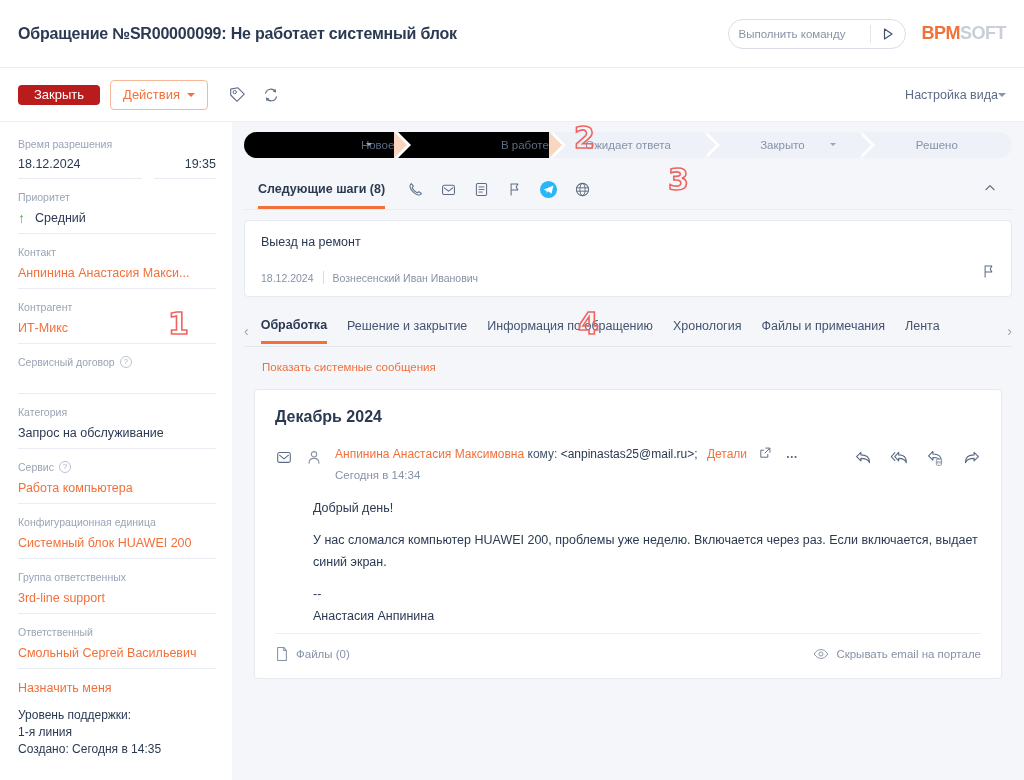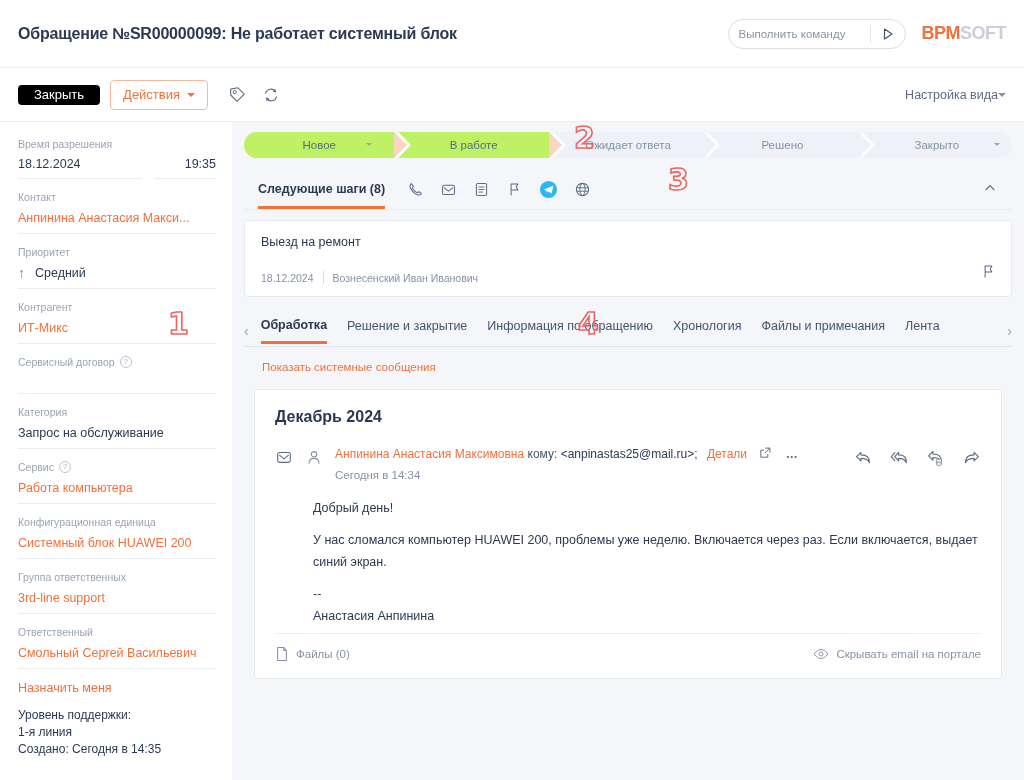--- a/index.html
+++ b/index.html
@@ -50,21 +50,21 @@
 
   
   .toolbar {
     height: 54px; width: 1024px;
     background: #fff;
     display: flex; align-items: center;
     padding: 0 18px;
     border-bottom: 1px solid #eceff4;
   }
   .btn-primary {
-    background: #000000; color: #fff;
+    background: #b91c1c; color: #fff;
     border: none; border-radius: 4px;
     height: 20px; padding: 0 16px;
     font-size: 13px; font-family: "Liberation Sans", sans-serif;
     cursor: pointer;
   }
   .btn-outline {
     background: #fff; color: #f2703a;
     border: 1px solid #f5b79a; border-radius: 4px;
     height: 30px; padding: 0 12px;
     font-size: 13px; font-family: "Liberation Sans", sans-serif;
@@ -116,21 +116,21 @@
 
   
   .stepper { display: flex; height: 26px; width: 100%; margin-bottom: 12px; }
   .step {
     position: relative; flex: 1; height: 26px;
     display: flex; align-items: center; justify-content: center;
     font-size: 11.5px; color: #8792a6;
     background: #eef1f7;
     margin-right: 4px;
   }
-  .step.done { background: #bef264; color: #5d6b82; }
+  .step.done { background: #000000; color: #5d6b82; justify-content: flex-end; }
   .step:first-child { border-top-left-radius: 13px; border-bottom-left-radius: 13px; }
   .step:last-child { border-top-right-radius: 13px; border-bottom-right-radius: 13px; margin-right: 0; }
   .step:after {
     content: ""; position: absolute; right: -13px; top: 0;
     width: 0; height: 0; z-index: 2;
     border-top: 13px solid transparent;
     border-bottom: 13px solid transparent;
     border-left: 13px solid #eef1f7;
   }
   .step.done:after { border-left-color: #fad5c0; }
@@ -286,30 +286,30 @@
 
       <div style="margin-bottom:12px;">
         <div class="f-label">Время разрешения</div>
         <div class="row2">
           <div class="date">18.12.2024</div>
           <div class="time">19:35</div>
         </div>
       </div>
 
       <div class="field">
-        <div class="f-label">Контакт</div>
-        <div class="f-val link">Анпинина Анастасия Макси...</div>
-      </div>
-
-      <div class="field">
         <div class="f-label">Приоритет</div>
         <div class="prio">
           <span class="arrow-up">↑</span>
           <span class="f-val">Средний</span>
         </div>
+      </div>
+
+      <div class="field">
+        <div class="f-label">Контакт</div>
+        <div class="f-val link">Анпинина Анастасия Макси...</div>
       </div>
 
       <div class="field">
         <div class="f-label">Контрагент</div>
         <div class="f-val link">ИТ-Микс</div>
       </div>
 
       <div class="field" style="padding-bottom:18px;">
         <div class="f-label">
           <span>Сервисный договор</span>
@@ -359,25 +359,25 @@
           <span>Новое</span>
           <i class="mini-caret"></i>
         </div>
         <div class="step done">
           <span>В работе</span>
         </div>
         <div class="step">
           <span>Ожидает ответа</span>
         </div>
         <div class="step">
-          <span>Решено</span>
-        </div>
-        <div class="step">
           <span>Закрыто</span>
           <i class="mini-caret"></i>
+        </div>
+        <div class="step">
+          <span>Решено</span>
         </div>
       </div>
 
       <div class="ns-header">
         <div class="ns-tab">Следующие шаги (8)</div>
         <div class="ch-icons">
           <span>
             <svg width="17" height="17" viewBox="0 0 20 20">
               <path d="M5 3 C4 4 3 5 3.5 7 C4.5 11 9 15.5 13 16.5 C15 17 16 16 17 15 L14 12.5 L12 14 C10 13 7 10 6 8 L7.5 6 Z" fill="none" stroke="#5d6b82" stroke-width="1.2" stroke-linejoin="round"></path>
             </svg>

